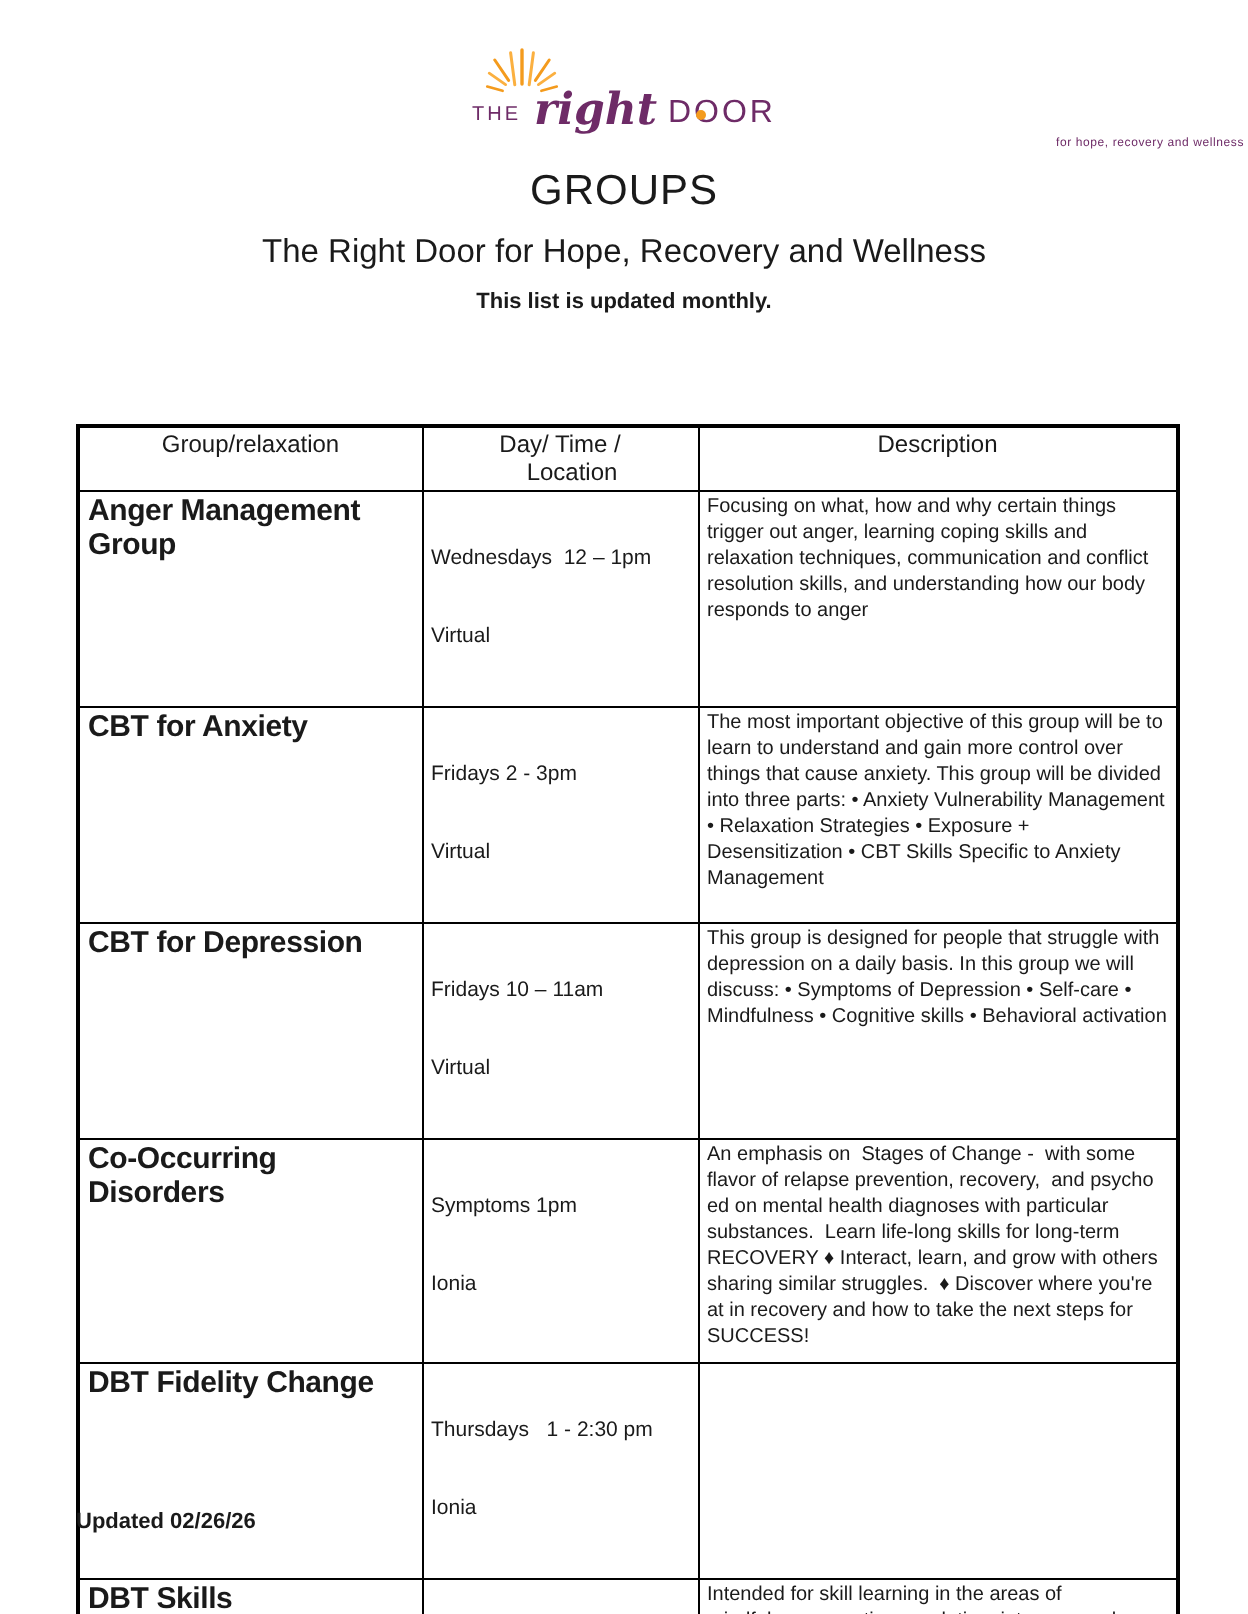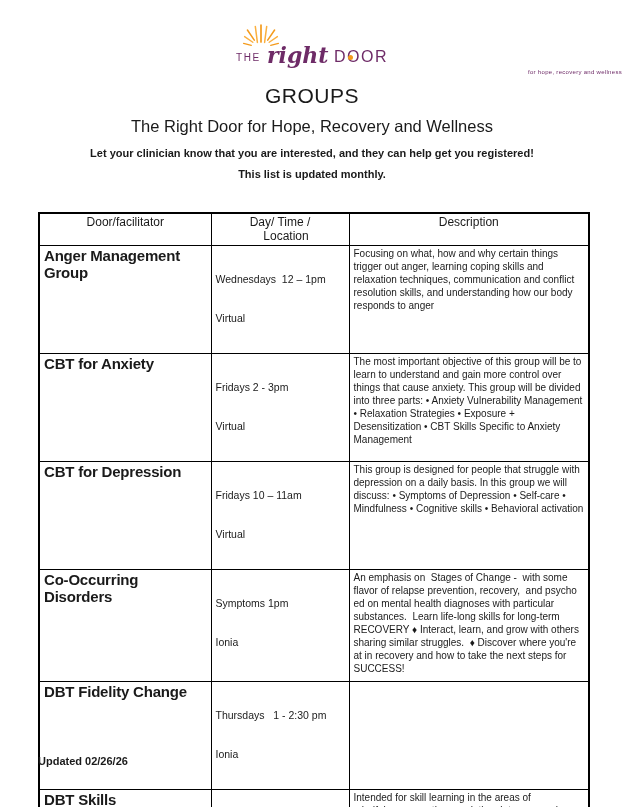--- a/index.html
+++ b/index.html
@@ -171,32 +171,31 @@
       <span class="logo-door">
         <span>DOOR</span>
         <span class="door-knob"></span>
       </span>
     </span>
     <div class="logo-tagline">for hope, recovery and wellness</div>
   </div>
 
   <h1 class="title">GROUPS</h1>
   <h2 class="org-name">The Right Door for Hope, Recovery and Wellness</h2>
-  <p class="note note-1">Let your clinician know that you are interested, and they can help get you registered!</p>
   <p class="note note-2">This list is updated monthly.</p>
 
   <table class="groups">
     <colgroup>
       <col style="width:172px">
       <col style="width:138px">
       <col style="width:240px">
     </colgroup>
     <thead>
       <tr>
-        <th>Door/facilitator</th>
+        <th>Group/relaxation</th>
         <th class="col-head-2line">
           <span class="l1">Day/ Time /</span>
           <span class="l2">Location</span>
         </th>
         <th>Description</th>
       </tr>
     </thead>
     <tbody>
       <tr class="r1">
         <td class="cell-group">Anger Management Group</td>

